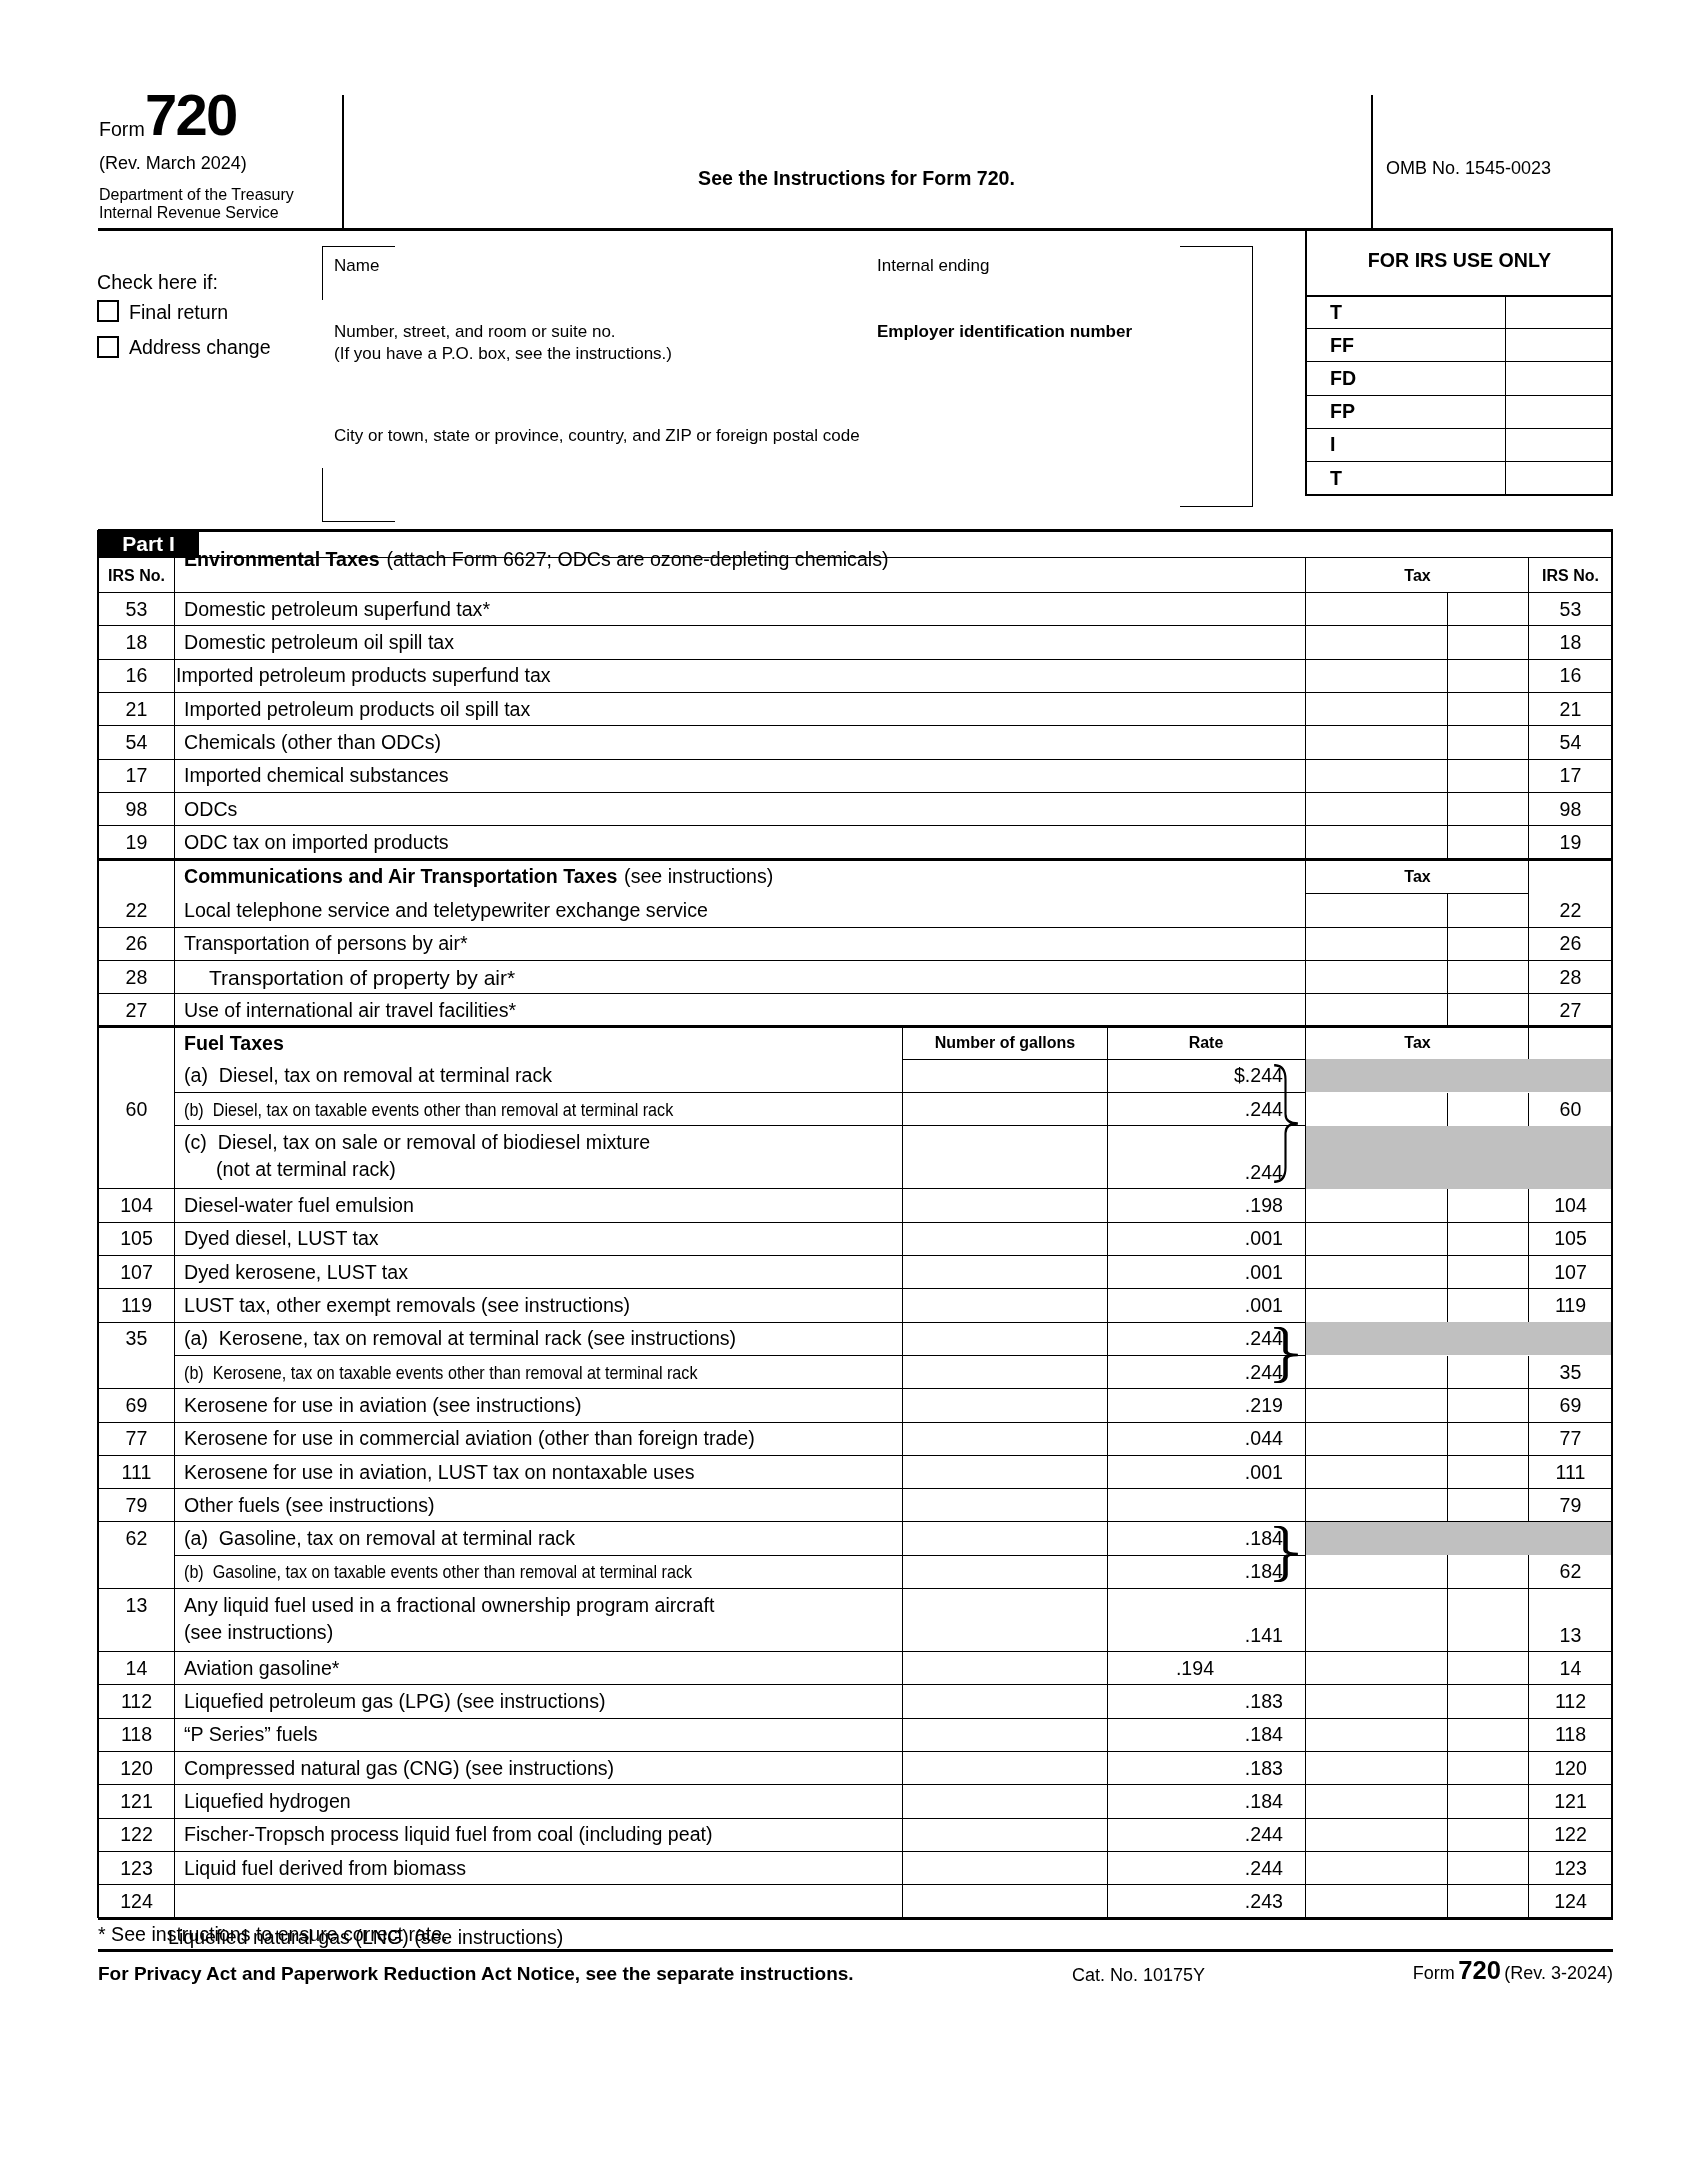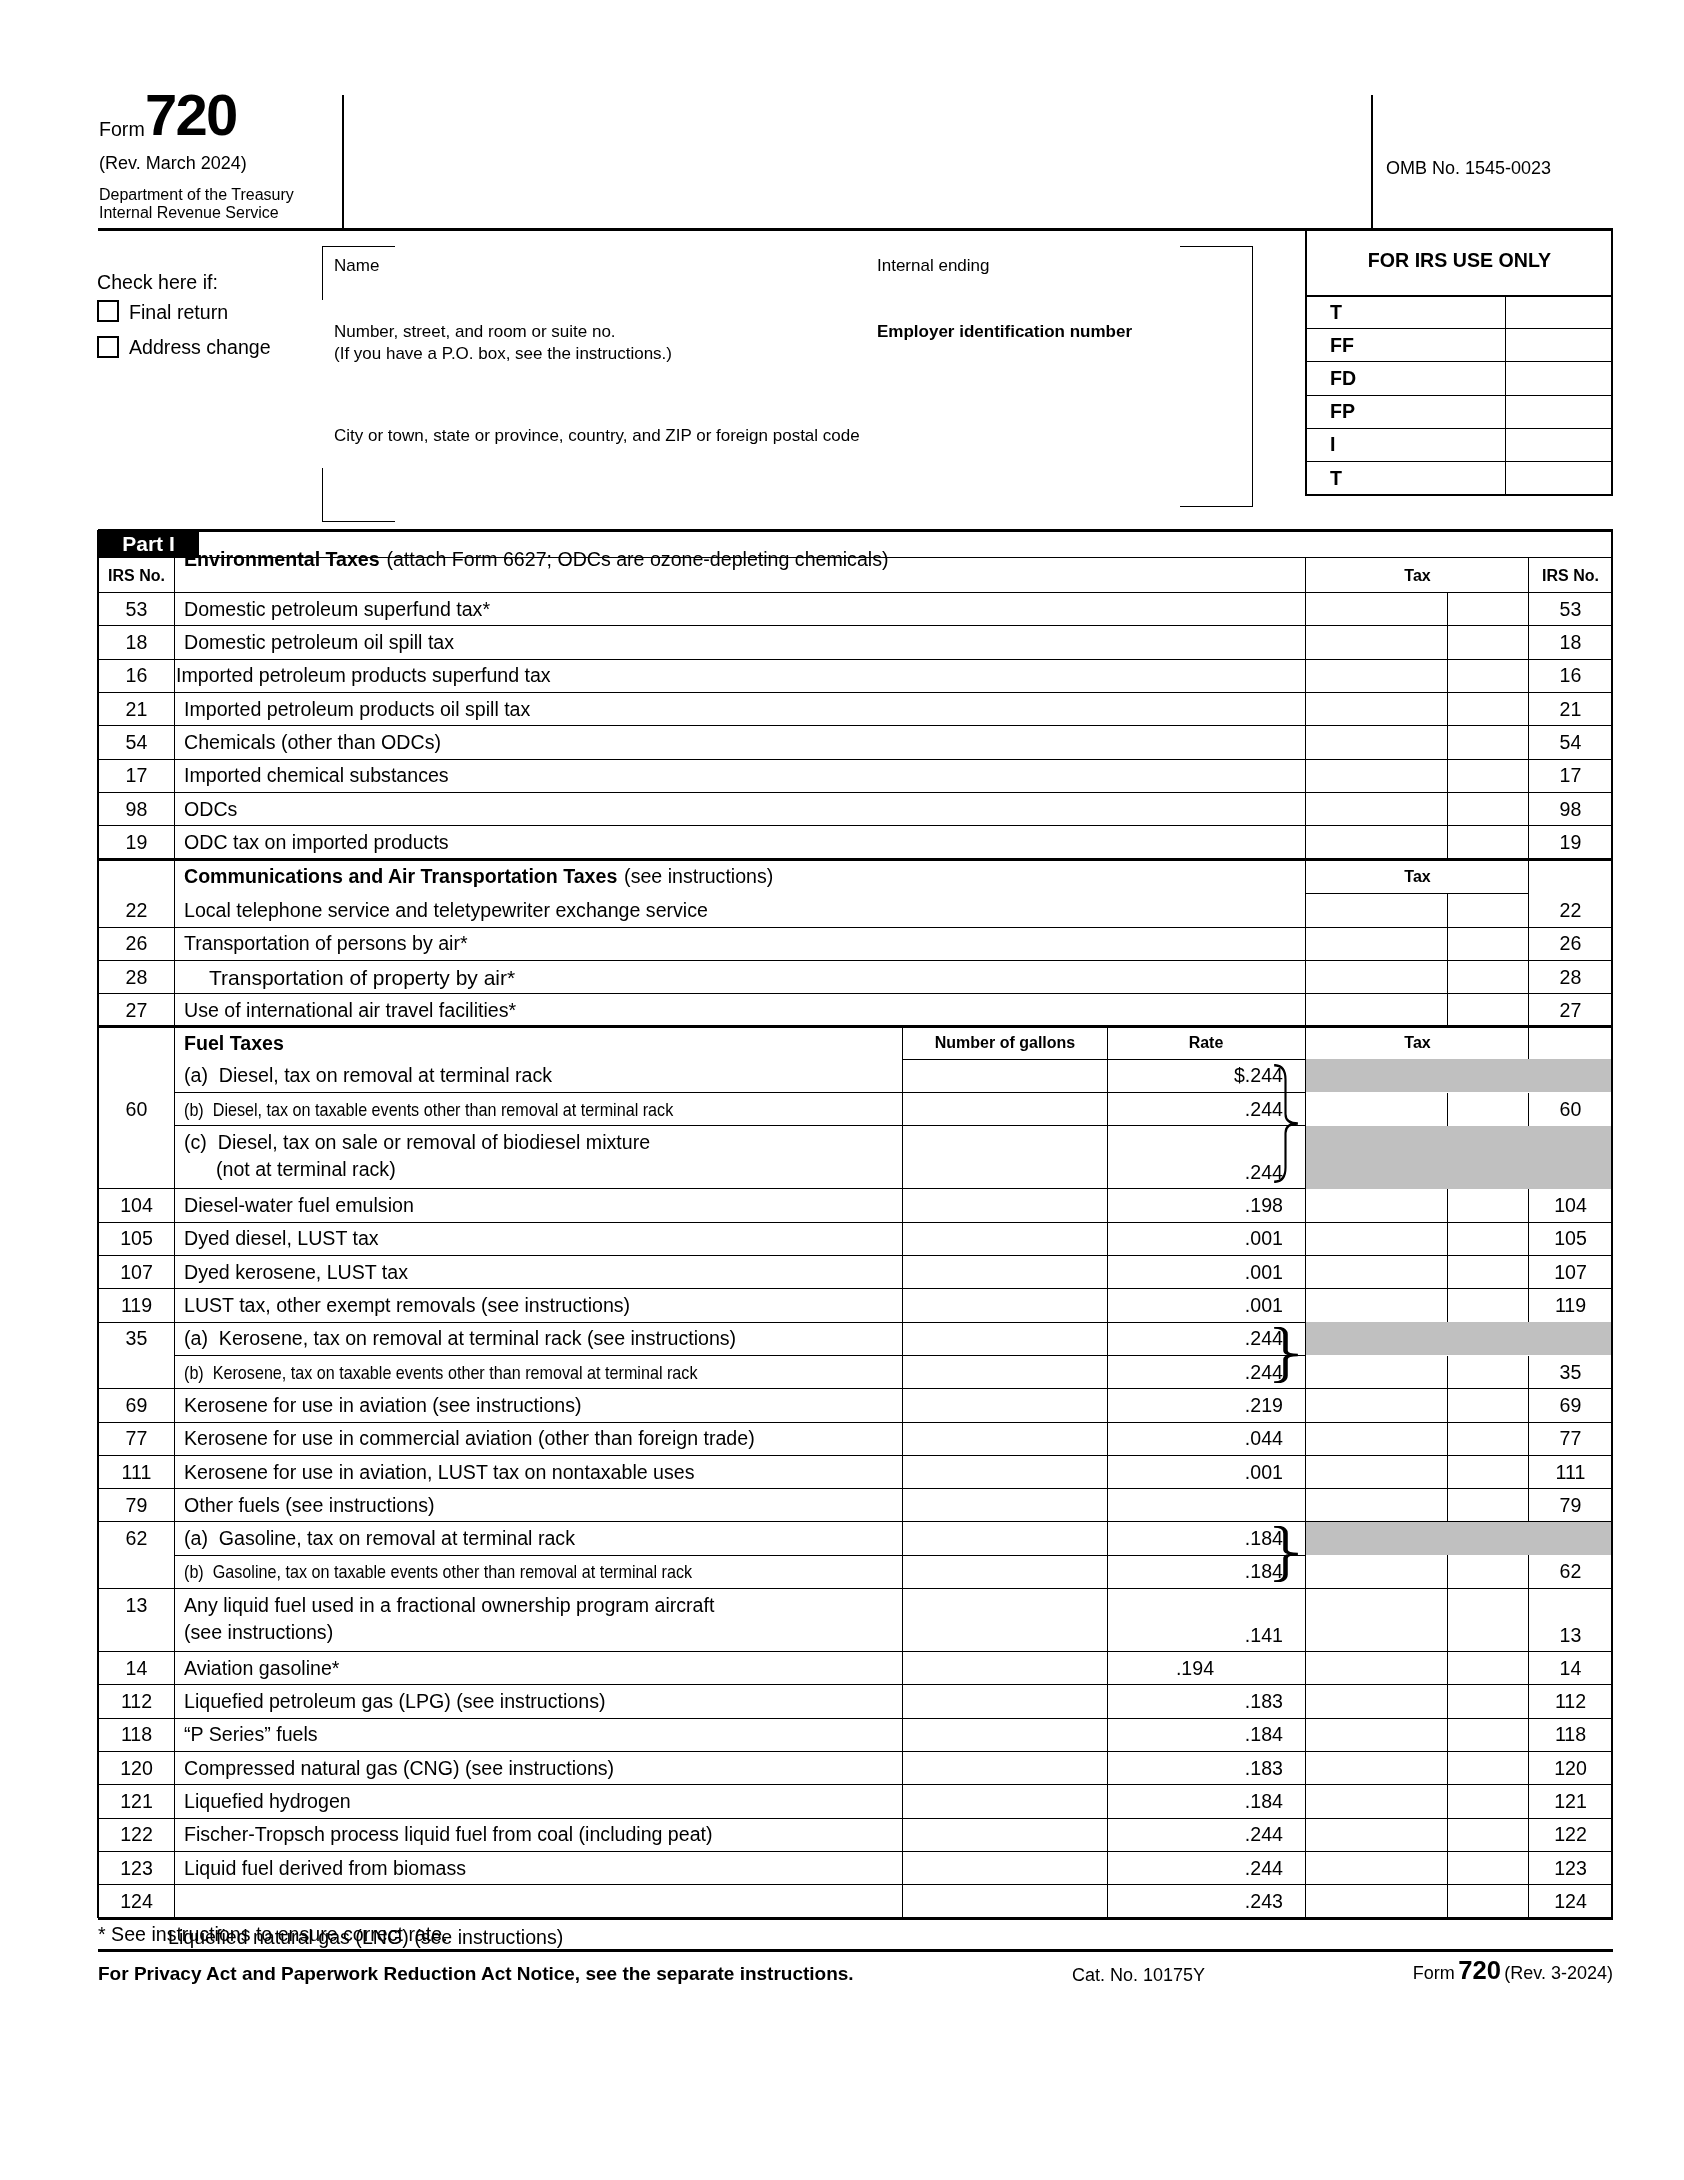--- a/index.html
+++ b/index.html
@@ -24,20 +24,21 @@
 
   <span class="txt" style="left:99px;top:118px;font-size:19.6px;">Form</span>
   <span class="txt b" style="left:145px;top:81px;font-size:58px;letter-spacing:-1.7px;">720</span>
   <span class="txt" style="left:99px;top:153px;font-size:18px;">(Rev. March 2024)</span>
   <span class="txt" style="left:99px;top:186px;font-size:16px;">Department of the Treasury</span>
   <span class="txt" style="left:99px;top:204px;font-size:16px;">Internal Revenue Service</span>
 
   <div class="vl" style="left:342px;top:95px;width:1.7px;height:135px;"></div>
   <div class="vl" style="left:1371px;top:95px;width:1.7px;height:135px;"></div>
 
+  <div class="txt b ctr" style="left:342px;top:167px;width:1029px;font-size:19.6px;">See the Instructions for Form 720.</div>
   <span class="txt" style="left:1386px;top:158px;font-size:18px;">OMB No. 1545-0023</span>
 
   <div class="hl" style="left:98px;top:228px;width:1515px;height:3.4px;"></div>
 
   <span class="txt" style="left:97px;top:271px;font-size:19.6px;">Check here if:</span>
   <div class="checkbox" style="left:97px;top:300px;"></div>
   <span class="txt" style="left:129px;top:301px;font-size:19.6px;">Final return</span>
   <div class="checkbox" style="left:97px;top:336px;"></div>
   <span class="txt" style="left:129px;top:336px;font-size:19.6px;">Address change</span>
 

